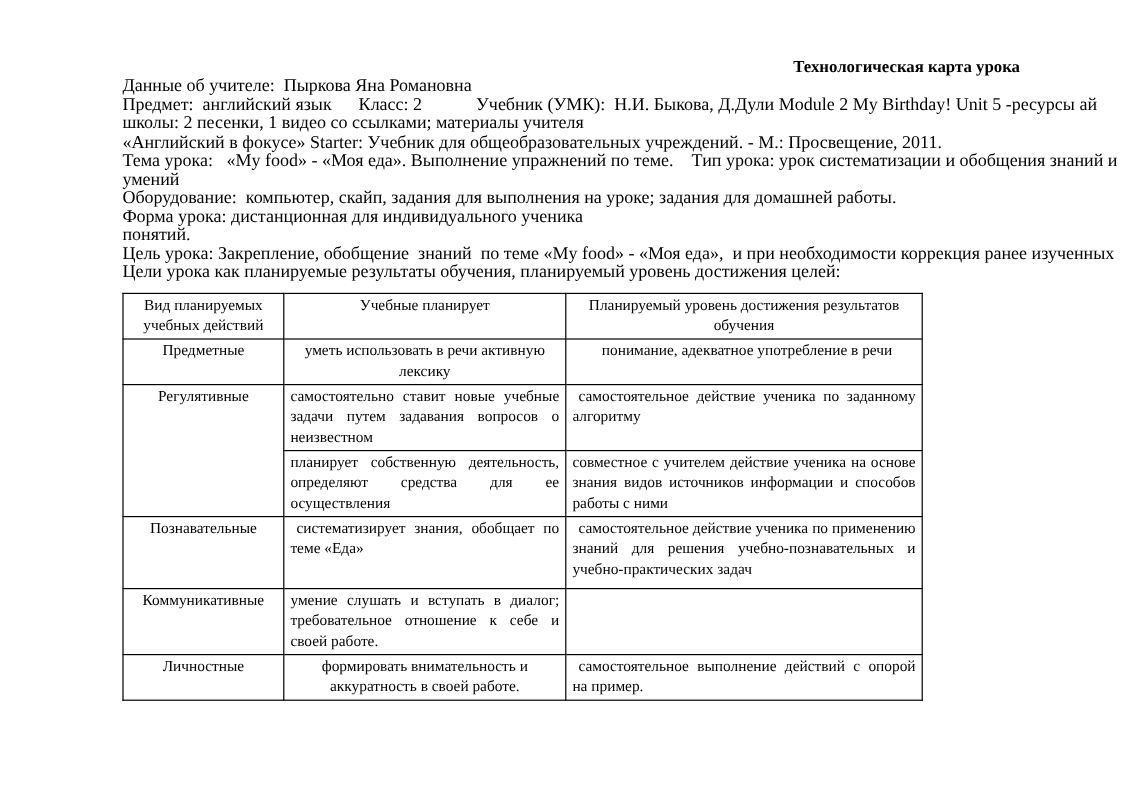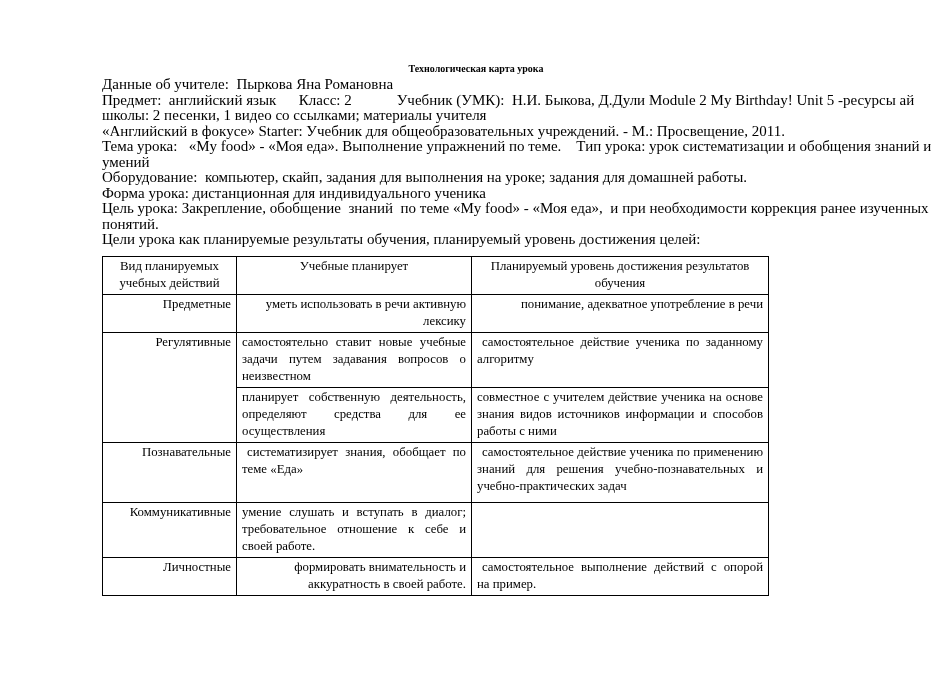--- a/index.html
+++ b/index.html
@@ -10,25 +10,24 @@
     color: #000000;
     overflow: hidden;
   }
   .doc {
     padding-top: 49px;
     padding-left: 102px;
     width: 850px;
   }
   .title {
     width: 748px;
-    text-align: center;
+    text-align: right;
     font-weight: bold;
-    font-size: 10px;
+    font-size: 14px;
     line-height: 16px;
-    margin-top: 12px;
   }
   .hlines { width: 748px; }
   .hline {
     font-size: 15px;
     line-height: 15.5px;
     white-space: pre;
   }
   table.lesson-table {
     border-collapse: collapse;
     margin-top: 8px;
@@ -41,42 +40,42 @@
     font-size: 12.8px;
     line-height: 17px;
     font-weight: normal;
     padding: 1px 5px 2px 5px;
     overflow: hidden;
   }
   col.c1 { width: 134px; }
   col.c2 { width: 235px; }
   col.c3 { width: 297px; }
   th { text-align: center; }
-  td.l { text-align: right; font-family: Liberation Serif, serif; }
+  td.l { text-align: center; font-family: Liberation Serif, serif; }
   td.j { text-align: justify; }
   td.ind { text-indent: 5px; margin-top: 20px; }
 </style>
 </head>
 <body>
 
 <div class="doc">
 
   <div class="title">Технологическая карта урока</div>
 
   <div class="hlines">
     <div class="hline">Данные об учителе:  Пыркова Яна Романовна</div>
     <div class="hline">Предмет:  английский язык      Класс: 2            Учебник (УМК):  Н.И. Быкова, Д.Дули Module 2 My Birthday! Unit 5 -ресурсы ай</div>
     <div class="hline">школы: 2 песенки, 1 видео со ссылками; материалы учителя</div>
     <div class="hline">«Английский в фокусе» Starter: Учебник для общеобразовательных учреждений. - М.: Просвещение, 2011.</div>
     <div class="hline">Тема урока:   «My food» - «Моя еда». Выполнение упражнений по теме.    Тип урока: урок систематизации и обобщения знаний и</div>
     <div class="hline">умений</div>
     <div class="hline">Оборудование:  компьютер, скайп, задания для выполнения на уроке; задания для домашней работы.</div>
     <div class="hline">Форма урока: дистанционная для индивидуального ученика</div>
+    <div class="hline">понятий.</div>
     <div class="hline">Цель урока: Закрепление, обобщение  знаний  по теме «My food» - «Моя еда»,  и при необходимости коррекция ранее изученных</div>
-    <div class="hline">понятий.</div>
     <div class="hline">Цели урока как планируемые результаты обучения, планируемый уровень достижения целей:</div>
   </div>
 
   <table class="lesson-table">
     <colgroup>
         <col class="c1">
         <col class="c2">
         <col class="c3">
       </colgroup>
     <tbody>

